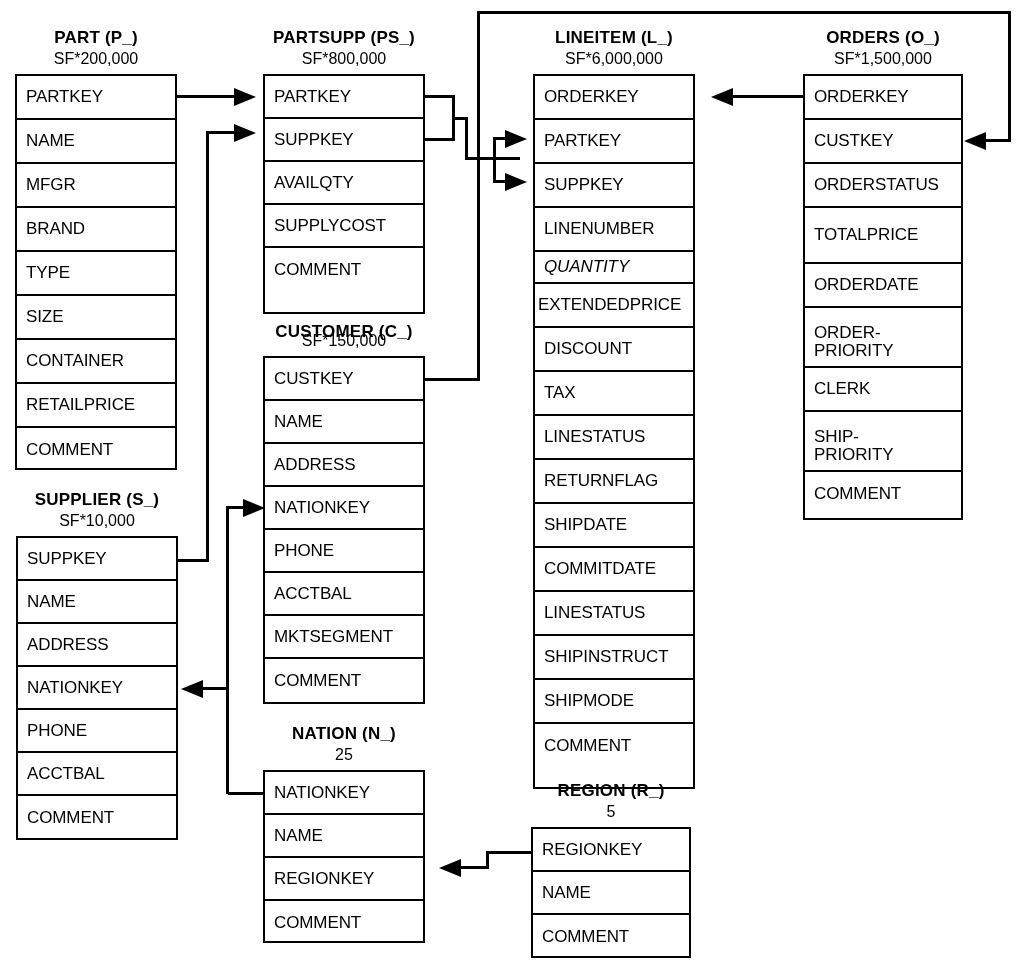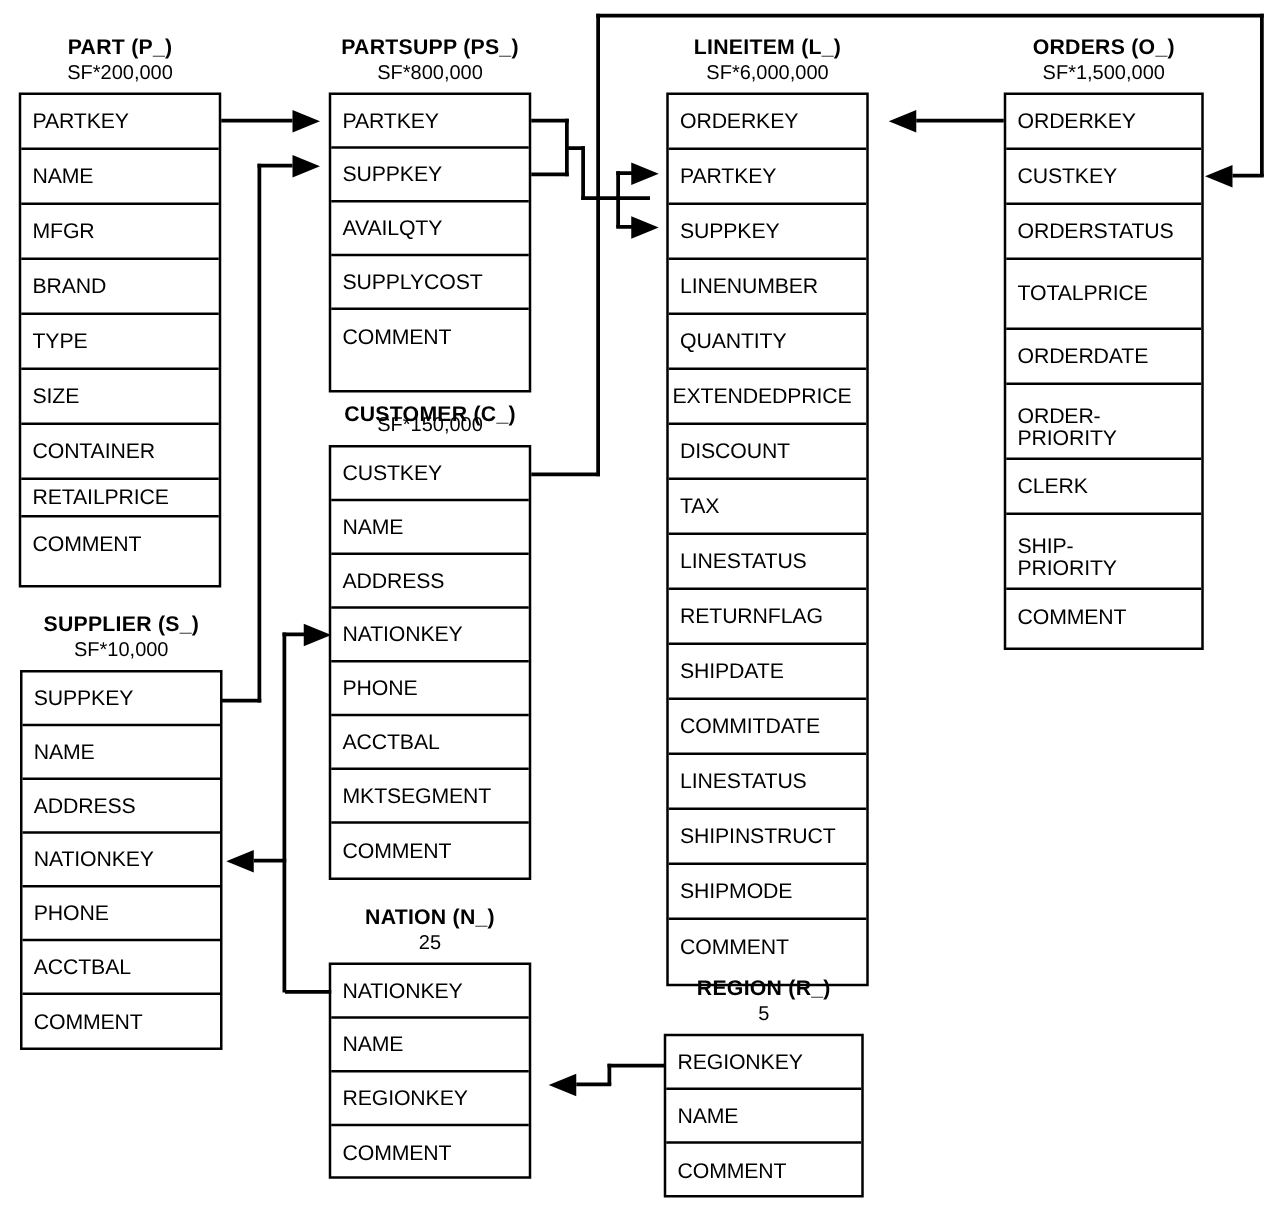--- a/index.html
+++ b/index.html
@@ -99,21 +99,21 @@
     <div class="entity-title" style="top:0px;">PART (P_)</div>
     <div class="entity-card" style="top:22px;">SF*200,000</div>
     <div class="entity-box" style="top:46px; width:162px; height:396px;">
       <div class="field" style="height:44px;">PARTKEY</div>
       <div class="field" style="height:44px;">NAME</div>
       <div class="field" style="height:44px;">MFGR</div>
       <div class="field" style="height:44px;">BRAND</div>
       <div class="field" style="height:44px;">TYPE</div>
       <div class="field" style="height:44px;">SIZE</div>
       <div class="field" style="height:44px;">CONTAINER</div>
-      <div class="field" style="height:30px;">RETAILPRICE</div>
+      <div class="field" style="height:44px;">RETAILPRICE</div>
       <div class="field" style="height:44px;">COMMENT</div>
     </div>
   </div>
 
   <div class="entity" style="left:263px; top:28px; width:162px;">
     <div class="entity-title" style="top:0px;">PARTSUPP (PS_)</div>
     <div class="entity-card" style="top:22px;">SF*800,000</div>
     <div class="entity-box" style="top:46px; width:162px; height:240px;">
       <div class="field" style="height:43px;">PARTKEY</div>
       <div class="field" style="height:43px;">SUPPKEY</div>
@@ -124,21 +124,21 @@
   </div>
 
   <div class="entity" style="left:533px; top:28px; width:162px;">
     <div class="entity-title" style="top:0px;">LINEITEM (L_)</div>
     <div class="entity-card" style="top:22px;">SF*6,000,000</div>
     <div class="entity-box" style="top:46px; width:162px; height:715px;">
       <div class="field" style="height:44px;">ORDERKEY</div>
       <div class="field" style="height:44px;">PARTKEY</div>
       <div class="field" style="height:44px;">SUPPKEY</div>
       <div class="field" style="height:44px;">LINENUMBER</div>
-      <div class="field" style="height:44px;">QUANTITY</div>
+      <div class="field" style="height:32px;font-style:italic;">QUANTITY</div>
       <div class="field" style="height:44px; padding-left:3px;">EXTENDEDPRICE</div>
       <div class="field" style="height:44px;">DISCOUNT</div>
       <div class="field" style="height:44px;">TAX</div>
       <div class="field" style="height:44px;">LINESTATUS</div>
       <div class="field" style="height:44px;">RETURNFLAG</div>
       <div class="field" style="height:44px;">SHIPDATE</div>
       <div class="field" style="height:44px;">COMMITDATE</div>
       <div class="field" style="height:44px;">LINESTATUS</div>
       <div class="field" style="height:44px;">SHIPINSTRUCT</div>
       <div class="field" style="height:44px;">SHIPMODE</div>

